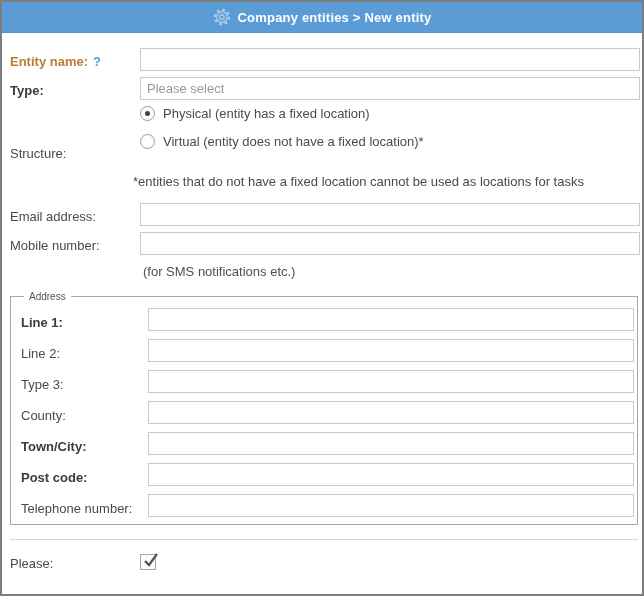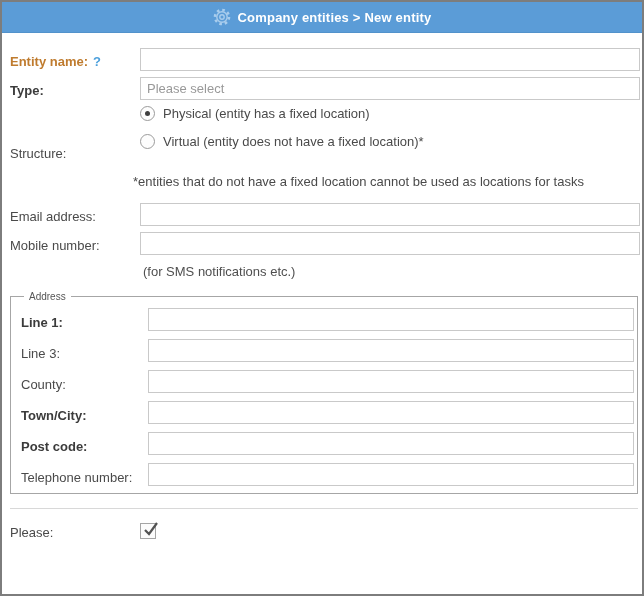--- a/index.html
+++ b/index.html
@@ -147,21 +147,25 @@
     <div class="hint">(for SMS notifications etc.)</div>
 
     <fieldset class="address">
       <legend>Address</legend>
 
       <div class="frow">
         <div class="lbl b">Line 1:</div>
         <input type="text" class="txt" value="" style="">
       </div>
       <div class="frow">
-        <div class="lbl">Line 3:</div>
+        <div class="lbl">Line 2:</div>
+        <input type="text" class="txt" value="" style="">
+      </div>
+      <div class="frow">
+        <div class="lbl">Type 3:</div>
         <input type="text" class="txt" value="" style="">
       </div>
       <div class="frow">
         <div class="lbl">County:</div>
         <input type="text" class="txt" value="" style="">
       </div>
       <div class="frow">
         <div class="lbl b">Town/City:</div>
         <input type="text" class="txt" value="" style="">
       </div>

